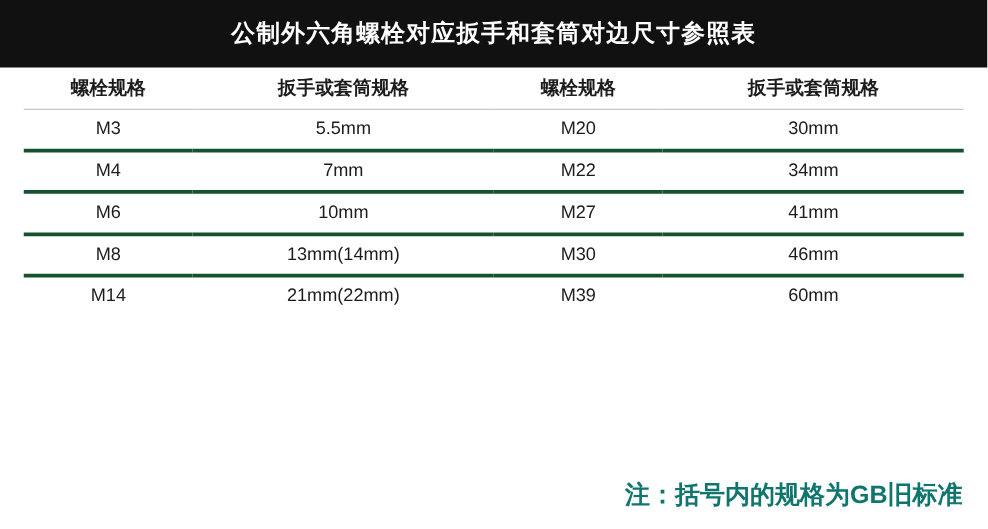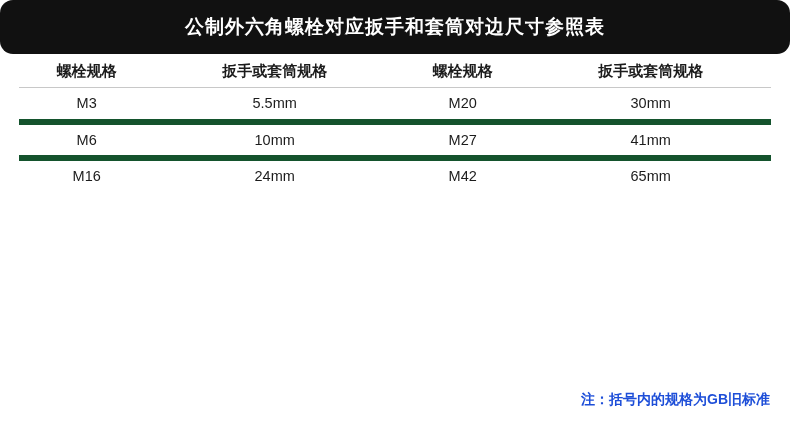--- a/index.html
+++ b/index.html
@@ -22,41 +22,40 @@
     box-sizing: border-box;
   }
   .title-bar {
     width: 100%;
     height: 54px;
     background: #111111;
     color: #ffffff;
     display: flex;
     align-items: center;
     justify-content: center;
-    border-radius: 13px;
   }
   .title-text {
     font-size: 19px;
     font-weight: bold;
     letter-spacing: 1px;
     color: #ffffff;
   }
   table.spec-table {
     width: 752px;
     margin: 0 auto;
     border-collapse: collapse;
     table-layout: fixed;
   }
   table.spec-table col.c1 { width: 18%; }
   table.spec-table col.c2 { width: 32%; }
   table.spec-table col.c3 { width: 18%; }
   table.spec-table col.c4 { width: 32%; }
   table.spec-table th,
   table.spec-table td {
-    border-bottom: 6px solid #14532d;
+    border-bottom: 3px solid #14532d;
     text-align: center;
     font-size: 14.5px;
     font-weight: normal;
     color: #1c1c1c;
     padding: 0;
     height: 30.5px;
     line-height: 30.5px;
     white-space: nowrap;
   }
   table.spec-table thead th {
@@ -66,23 +65,23 @@
     line-height: 33px;
     border-bottom: 1px solid #c8c8c8;
   }
   table.spec-table tbody tr:last-child td {
     border-bottom: none;
   }
   .footnote {
     position: absolute;
     right: 20px;
     bottom: 14px;
-    font-size: 14px;
+    font-size: 20px;
     font-weight: bold;
-    color: #1d4ed8;
+    color: #0f766e;
     white-space: nowrap;
     margin-left: 12px;
   }
 </style>
 </head>
 <body>
 
 <div class="sheet">
 
   <div class="title-bar">
@@ -105,29 +104,41 @@
       </tr>
     </thead>
     <tbody>
       <tr>
         <td>M3</td>
         <td>5.5mm</td>
         <td>M20</td>
         <td>30mm</td>
       </tr>
       <tr>
+        <td>M4</td>
+        <td>7mm</td>
+        <td>M22</td>
+        <td>34mm</td>
+      </tr>
+      <tr>
         <td>M6</td>
         <td>10mm</td>
         <td>M27</td>
         <td>41mm</td>
       </tr>
       <tr>
-        <td>M16</td>
-        <td>24mm</td>
-        <td>M42</td>
-        <td>65mm</td>
+        <td>M8</td>
+        <td>13mm(14mm)</td>
+        <td>M30</td>
+        <td>46mm</td>
+      </tr>
+      <tr>
+        <td>M14</td>
+        <td>21mm(22mm)</td>
+        <td>M39</td>
+        <td>60mm</td>
       </tr>
     </tbody>
   </table>
 
   <div class="footnote">注：括号内的规格为GB旧标准</div>
 
 </div>
 
 </body></html>

